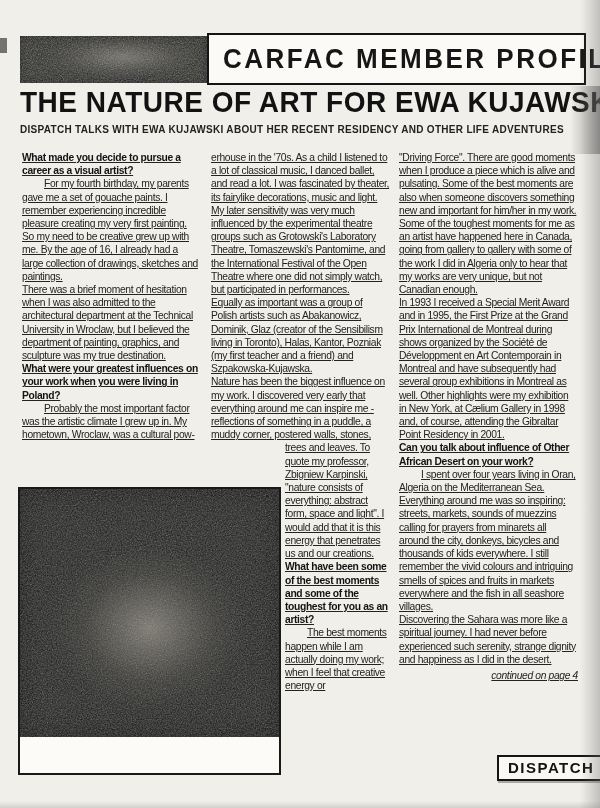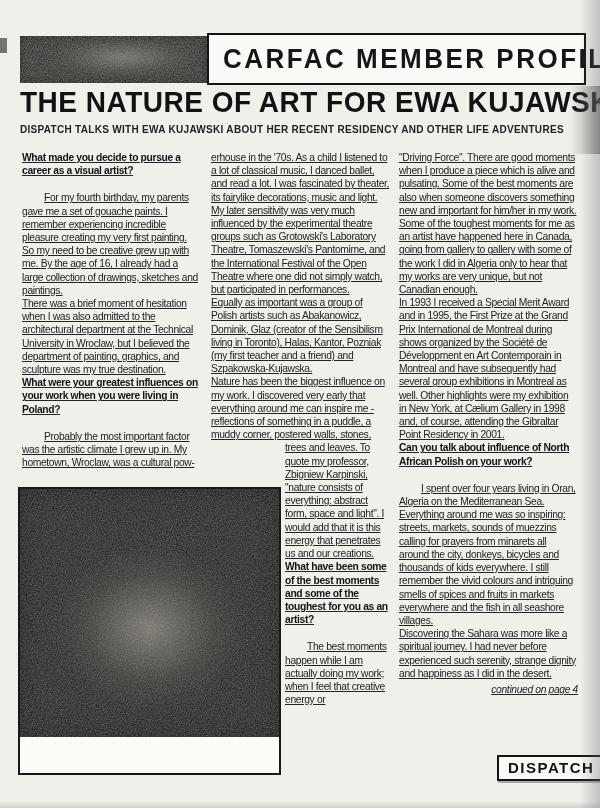--- a/index.html
+++ b/index.html
@@ -42,21 +42,21 @@
     position:absolute;top:151px;width:179px;
     font-size:10.3px;line-height:13.2px;letter-spacing:-.35px;color:#232323;text-decoration:underline;
   }
   .col1{left:22px;}
   .col2{left:211px;}
   .col3{left:399px;}
   .col p{margin:0;}
   .col > * + *{margin-top:13px;}
   .narrow > * + *{margin-top:13px;}
   .q{font-weight:700;color:#141414;}
-  .q + .a{margin-top:14px;}
+  .q + .a{margin-top:0;}
   .ind{text-indent:22px;}
   .narrow{margin-left:74px;margin-top:0 !important;}
   .continued{font-style:italic;text-align:right;margin-top:3px !important;}
   
   .figure{
     position:absolute;left:18px;top:487px;width:263px;height:288px;
     box-sizing:border-box;border:2px solid #191919;background:#fcfbf7;
   }
   .art{
     position:relative;width:100%;height:248px;background:#181816;
@@ -147,21 +147,21 @@
       <p>trees and leaves.  To quote my professor, Zbigniew Karpinski, "nature consists of everything: abstract form, space and light".  I would add that it is this energy that penetrates us and our creations.</p>
       <p class="q">What have been some of the best moments and some of the toughest for you as an artist?</p>
       <p class="a ind">The best moments happen while I am actually doing my work; when I feel that creative energy or</p>
     </div>
   </div>
 
   <div class="col col3">
     <p>"Driving Force".  There are good moments when I produce a piece which is alive and pulsating.  Some of the best moments are also when someone discovers something new and important for him/her in my work.</p>
     <p>Some of the toughest moments for me as an artist have happened here in Canada, going from gallery to gallery with some of the work I did in Algeria only to hear that my works are very unique, but not Canadian enough.</p>
     <p>In 1993 I received a Special Merit Award and in 1995, the First Prize at the Grand Prix International de Montreal during shows organized by the Société de Développment en Art Contemporain in Montreal and have subsequently had several group exhibitions in Montreal as well.  Other highlights were my exhibition in New York, at Cælium Gallery in 1998 and, of course, attending the Gibraltar Point Residency in 2001.</p>
-    <p class="q">Can you talk about influence of North African Polish on your work?</p>
+    <p class="q">Can you talk about influence of Other African Desert on your work?</p>
     <p class="a ind">I spent over four years living in Oran, Algeria on the Mediterranean Sea.  Everything around me was so inspiring: streets, markets, sounds of muezzins calling for prayers from minarets all around the city, donkeys, bicycles and thousands of kids everywhere.  I still remember the vivid colours and intriguing smells of spices and fruits in markets everywhere and the fish in all seashore villages.</p>
     <p>Discovering the Sahara was more like a spiritual journey.  I had never before experienced such serenity, strange dignity and happiness as I did in the desert.</p>
     <div class="continued">continued on page 4</div>
   </div>
 
   <div class="figure">
     <div class="art">
       <svg>
           <rect width="100%" height="100%" filter="url(#grain)" opacity="0.5"></rect>
         </svg>

